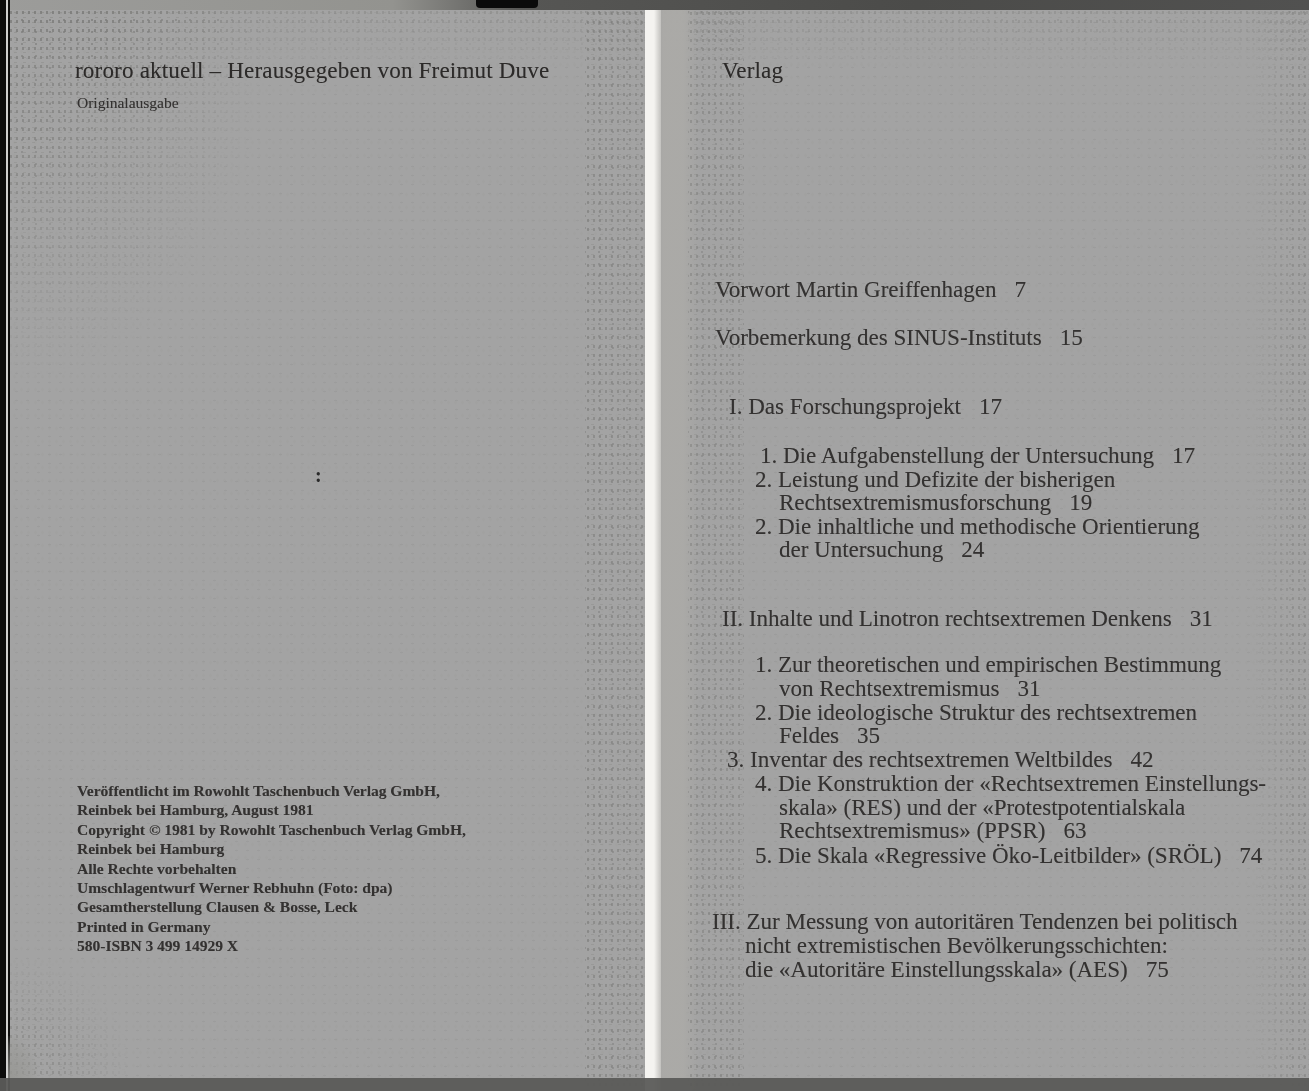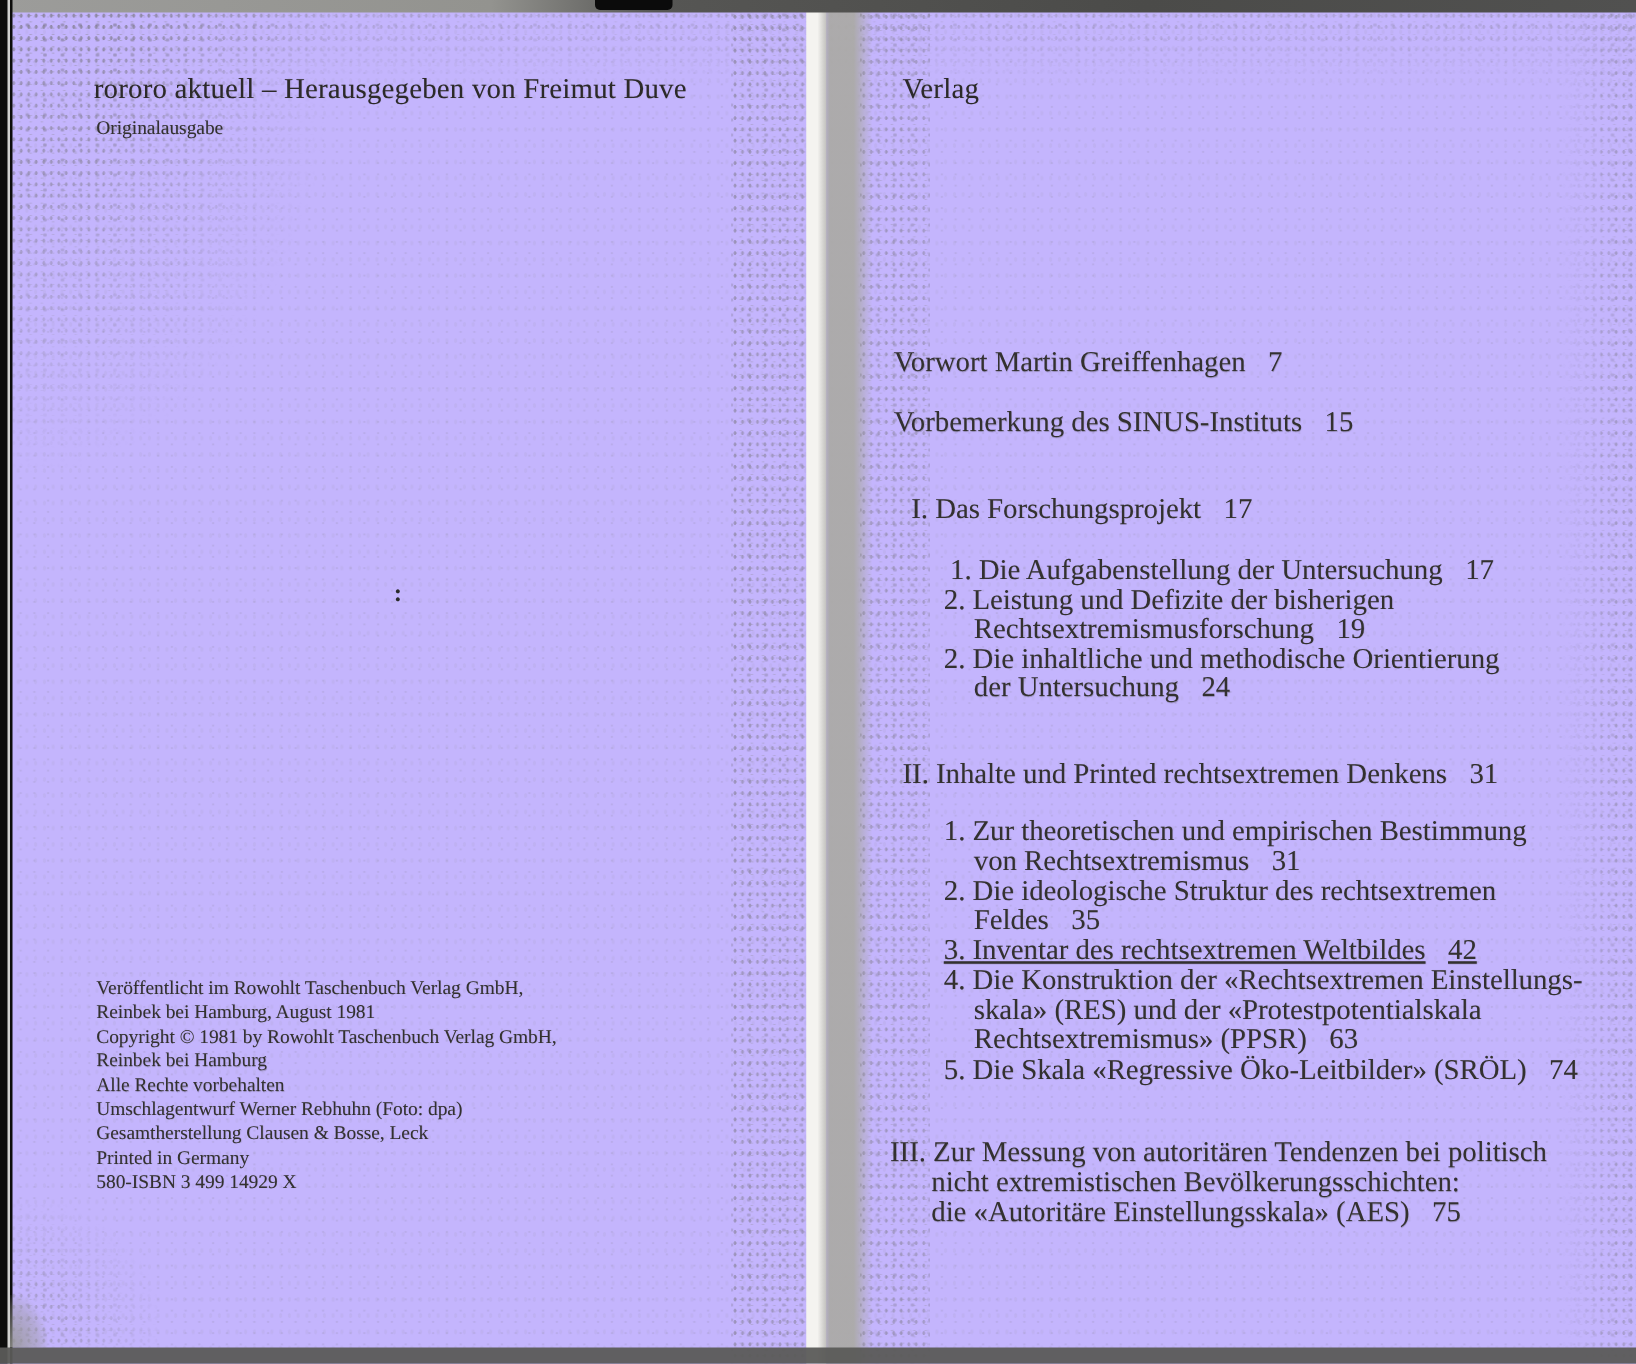--- a/index.html
+++ b/index.html
@@ -1,19 +1,19 @@
 <!DOCTYPE html>
 <html><head>
 <meta charset="utf-8">
 <style>
   html,body{margin:0;padding:0;background:#777;}
   #spread{
     position:relative;
     width:1309px;height:1091px;
-    background:#c4b5fd;
+    background:#a3a3a3;
     overflow:hidden;
     font-family:"Liberation Serif","DejaVu Serif",serif;
     color:#333130;
   }
   
   #grain{
     position:absolute;inset:0;pointer-events:none;opacity:.35;
     background-image:
       radial-gradient(rgba(110,110,106,.35) 1px, transparent 1.3px),
       radial-gradient(rgba(140,140,136,.25) 1px, transparent 1.2px);
@@ -62,21 +62,21 @@
   #noise-bottomleft{position:absolute;left:8px;top:960px;width:120px;height:120px;opacity:.4;
     -webkit-mask-image:radial-gradient(ellipse at 0% 100%,#000 30%,transparent 75%);
     mask-image:radial-gradient(ellipse at 0% 100%,#000 30%,transparent 75%);}
   
   .line{position:absolute;white-space:nowrap;text-shadow:.3px .3px .6px rgba(70,68,66,.35);}
   .h1{font-size:23px;letter-spacing:.2px;color:#2c2a29;}
   .small{font-size:15.5px;}
   .toc{font-size:23px;}
   .pg{margin-left:18px;}
   #imprint{position:absolute;left:77px;top:781px;font-size:15.5px;line-height:19.4px;
-    text-shadow:.3px .3px .6px rgba(70,68,66,.35);}
+    text-shadow:.3px .3px .6px rgba(70,68,66,.35);font-weight:bold;}
   #stray-mark{position:absolute;left:315px;top:464px;font-size:20px;font-weight:bold;color:#2a2a2a;letter-spacing:0;}
 </style>
 </head>
 <body>
 
 <div id="spread">
 
   <div id="grain"></div>
   <div id="noise-topleft" class="speckle"></div>
   <div id="noise-topband" class="speckle"></div>
@@ -112,26 +112,26 @@
     <div class="line toc" style="left:715px;top:277px;"><span>Vorwort Martin Greiffenhagen</span><span class="pg">7</span></div>
     <div class="line toc" style="left:715px;top:325px;"><span>Vorbemerkung des SINUS-Instituts</span><span class="pg">15</span></div>
 
     <div class="line toc" style="left:729px;top:394px;"><span>I. Das Forschungsprojekt</span><span class="pg">17</span></div>
     <div class="line toc" style="left:760px;top:443px;"><span>1. Die Aufgabenstellung der Untersuchung</span><span class="pg">17</span></div>
     <div class="line toc" style="left:755px;top:467px;"><span>2. Leistung und Defizite der bisherigen</span></div>
     <div class="line toc" style="left:779px;top:490px;"><span>Rechtsextremismusforschung</span><span class="pg">19</span></div>
     <div class="line toc" style="left:755px;top:514px;"><span>2. Die inhaltliche und methodische Orientierung</span></div>
     <div class="line toc" style="left:779px;top:537px;"><span>der Untersuchung</span><span class="pg">24</span></div>
 
-    <div class="line toc" style="left:722px;top:606px;"><span>II. Inhalte und Printed rechtsextremen Denkens</span><span class="pg">31</span></div>
+    <div class="line toc" style="left:722px;top:606px;"><span>II. Inhalte und Linotron rechtsextremen Denkens</span><span class="pg">31</span></div>
     <div class="line toc" style="left:755px;top:652px;"><span>1. Zur theoretischen und empirischen Bestimmung</span></div>
     <div class="line toc" style="left:779px;top:676px;text-align:right;"><span>von Rechtsextremismus</span><span class="pg">31</span></div>
     <div class="line toc" style="left:755px;top:700px;"><span>2. Die ideologische Struktur des rechtsextremen</span></div>
     <div class="line toc" style="left:779px;top:723px;"><span>Feldes</span><span class="pg">35</span></div>
-    <div class="line toc" style="left:755px;top:747px;text-decoration:underline;"><span>3. Inventar des rechtsextremen Weltbildes</span><span class="pg">42</span></div>
+    <div class="line toc" style="left:727px;top:747px;"><span>3. Inventar des rechtsextremen Weltbildes</span><span class="pg">42</span></div>
     <div class="line toc" style="left:755px;top:771px;"><span>4. Die Konstruktion der «Rechtsextremen Einstellungs-</span></div>
     <div class="line toc" style="left:779px;top:795px;"><span>skala» (RES) und der «Protestpotentialskala</span></div>
     <div class="line toc" style="left:779px;top:818px;"><span>Rechtsextremismus» (PPSR)</span><span class="pg">63</span></div>
     <div class="line toc" style="left:755px;top:843px;"><span>5. Die Skala «Regressive Öko-Leitbilder» (SRÖL)</span><span class="pg">74</span></div>
 
     <div class="line toc" style="left:712px;top:909px;"><span>III. Zur Messung von autoritären Tendenzen bei politisch</span></div>
     <div class="line toc" style="left:745px;top:933px;"><span>nicht extremistischen Bevölkerungsschichten:</span></div>
     <div class="line toc" style="left:745px;top:957px;"><span>die «Autoritäre Einstellungsskala» (AES)</span><span class="pg">75</span></div>
   </div>
 

